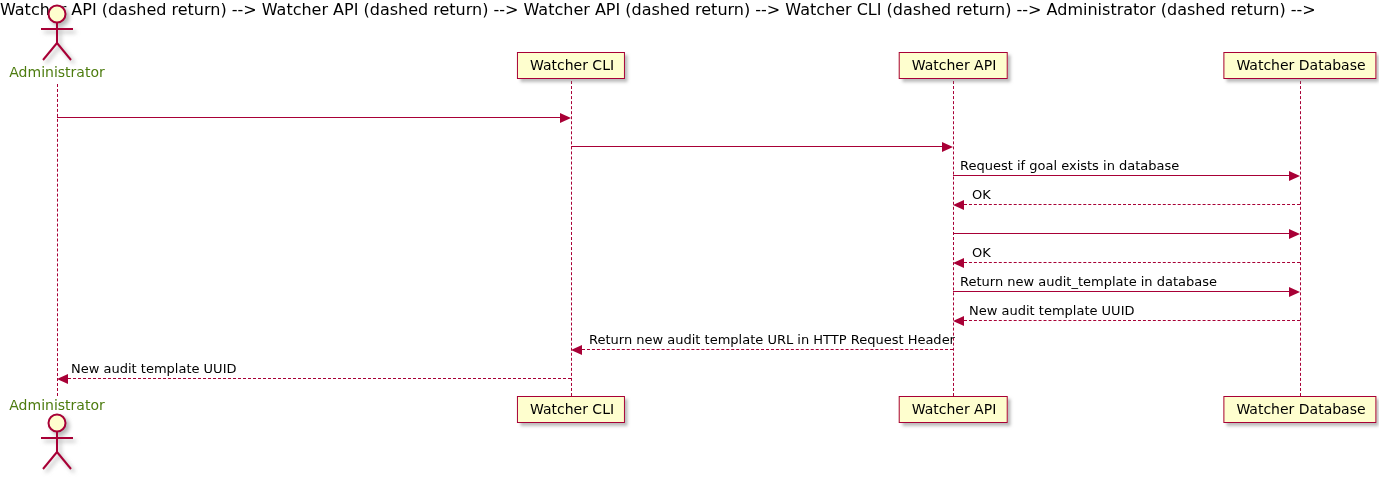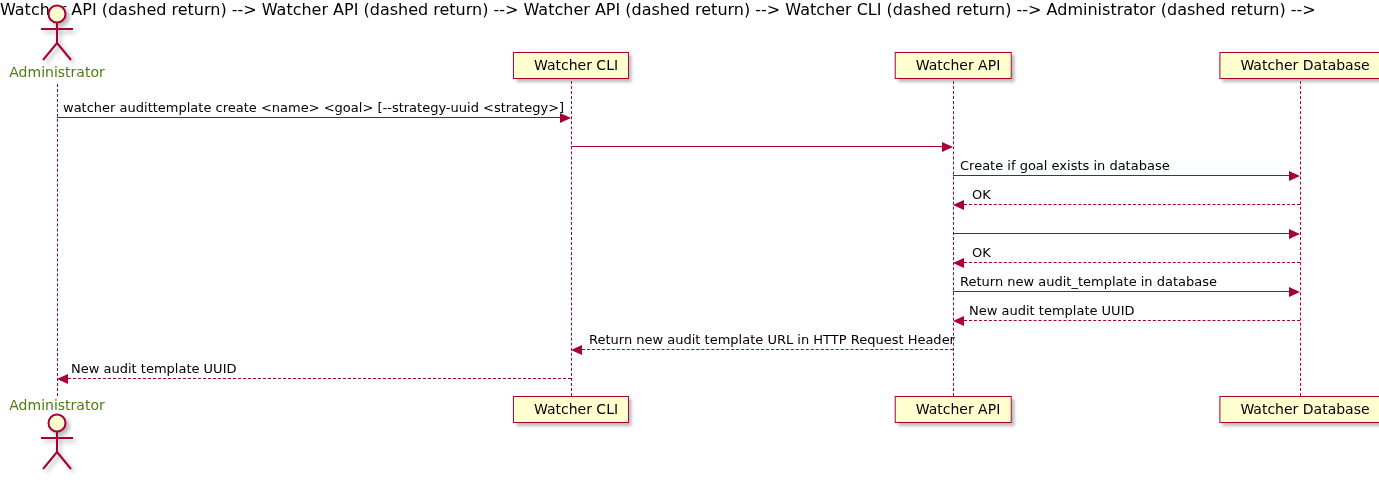--- a/index.html
+++ b/index.html
@@ -13,21 +13,21 @@
   .lifeline{
     position:absolute;width:0;
     border-left:1px dashed #A80036;
   }
   .pbox{
     position:absolute;
     transform:translateX(-50%);
     background:#FEFECE;
     border:1.6px solid #A80036;
     box-shadow:3px 3px 3px rgba(130,130,130,0.55);
-    padding:4px 10px 5px 20px;
+    padding:4px 10px 5px 12px;
     font-size:14px;color:#000;
     white-space:nowrap;line-height:16px;
   }
   .msg-label{
     position:absolute;
     font-size:13px;color:#000;
     white-space:nowrap;line-height:15px;
   }
   .msg-line{position:absolute;height:0;}
   .msg-line.solid{border-top:1.4px solid #A80036;}
@@ -73,30 +73,29 @@
     <line x1="24" y1="39" x2="38" y2="56" stroke="#A80036" stroke-width="2"></line>
   </svg>
   <div class="actor-label" style="left:57px;top:64px;">Administrator</div>
 
   
   <div class="pbox" style="left:571px;top:52px;">Watcher CLI</div>
   <div class="pbox" style="left:953px;top:52px;">Watcher API</div>
   <div class="pbox" style="left:1300px;top:52px;">Watcher Database</div>
 
   
-  <div class="msg-label" style="left:63px;top:100px;">watcher audittemplate create &lt;name&gt; &lt;goal&gt; [--strategy-uuid &lt;strategy&gt;]</div>
   <div class="msg-line solid" style="left:57px;top:117px;width:504px;"></div>
   <div class="arrowhead right" style="left:560px;top:113px;"></div>
 
   
   <div class="msg-line solid" style="left:571px;top:146px;width:372px;"></div>
   <div class="arrowhead right" style="left:942px;top:142px;"></div>
 
   
-  <div class="msg-label" style="left:960px;top:158px;">Create if goal exists in database</div>
+  <div class="msg-label" style="left:960px;top:158px;">Request if goal exists in database</div>
   <div class="msg-line solid" style="left:953px;top:175px;width:337px;"></div>
   <div class="arrowhead right" style="left:1289px;top:171px;"></div>
 
    Watcher API (dashed return) --&gt;
   <div class="msg-label" style="left:972px;top:187px;">OK</div>
   <div class="msg-line dashed" style="left:964px;top:204px;width:336px;"></div>
   <div class="arrowhead left" style="left:953px;top:200px;"></div>
 
   
   <div class="msg-line solid" style="left:953px;top:233px;width:337px;"></div>

